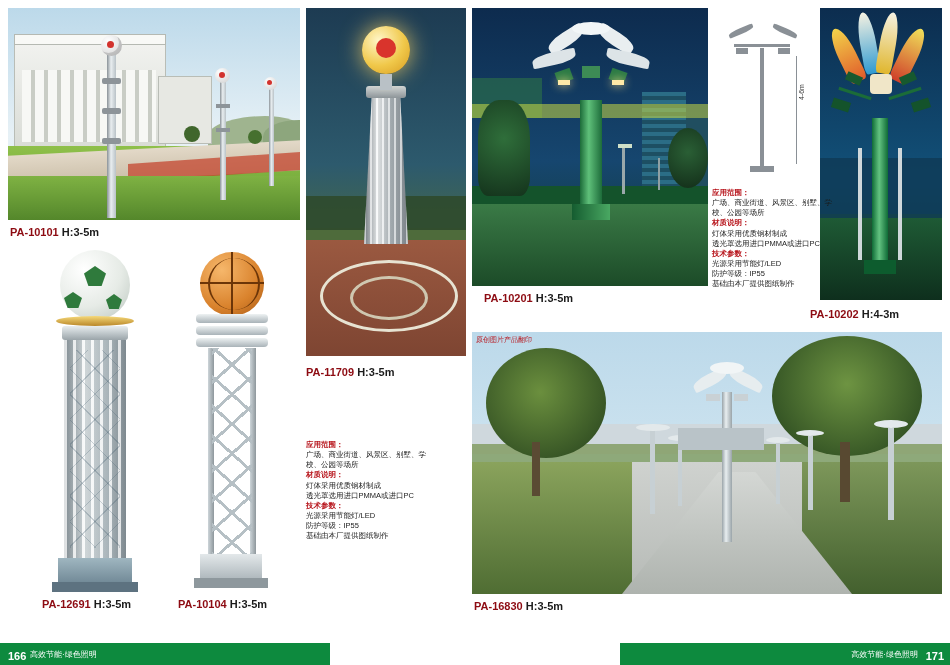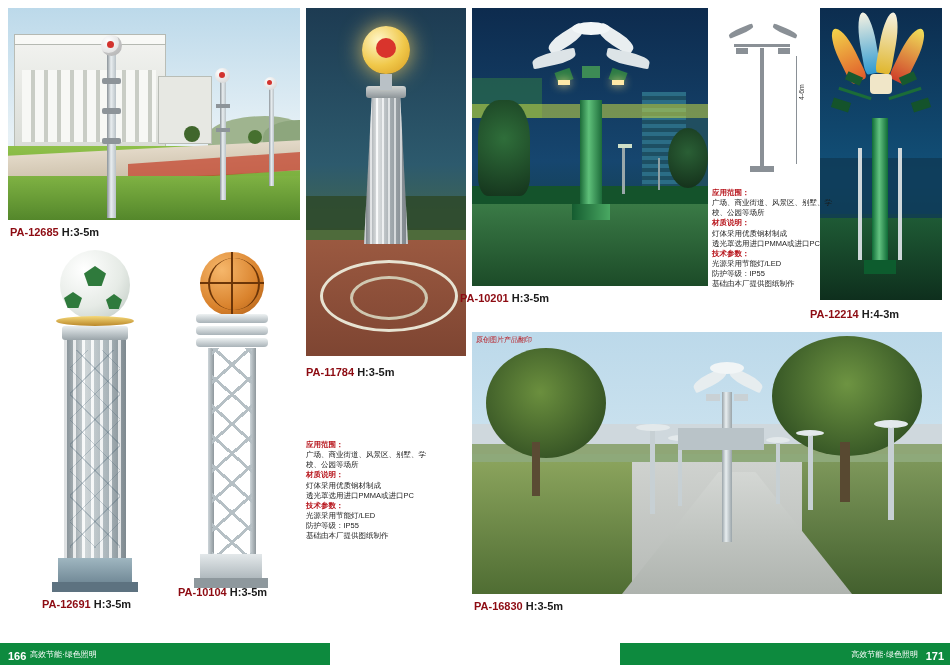--- a/index.html
+++ b/index.html
@@ -94,41 +94,41 @@
     <div style="position:absolute;left:208px;top:120px;width:14px;height:4px;background:#8d9499;"></div>
 
     <div class="pole" style="left:261px;top:78px;width:5px;height:100px;"></div>
     <div class="ball" style="left:256px;top:69px;width:13px;height:13px;background:radial-gradient(circle at 35% 30%,#ffffff,#cfcfcf);"></div>
     <div style="position:absolute;left:259px;top:72px;width:5px;height:5px;background:#d2322d;border-radius:50%;"></div>
 
     <div style="position:absolute;left:176px;top:118px;width:16px;height:16px;background:#40662c;border-radius:50%;"></div>
     <div style="position:absolute;left:240px;top:122px;width:14px;height:14px;background:#46702f;border-radius:50%;"></div>
   </div>
   <div class="cap" style="left:10px;top:226px;">
-    <span>PA-12685</span>
+    <span>PA-10101</span>
     <span class="h">H:3-5m</span>
   </div>
 
   <div class="photo p2" style="left:306px;top:8px;width:160px;height:348px;">
     <div class="sky"></div>
     <div style="position:absolute;left:0;top:226px;width:160px;height:122px;background:linear-gradient(#9c5a41,#7e4532);"></div>
     <div class="circle" style="left:14px;top:252px;width:132px;height:66px;"></div>
     <div class="circle" style="left:44px;top:268px;width:72px;height:38px;border-color:#cfc7b0;"></div>
     <div style="position:absolute;left:0;top:220px;width:160px;height:12px;background:#4e6b3b;"></div>
     <div style="position:absolute;left:0;top:188px;width:160px;height:34px;background:#2f4a2c;opacity:.9;"></div>
 
     <div style="position:absolute;left:58px;top:86px;width:44px;height:150px;background:linear-gradient(90deg,#7d858b,#f2f5f6 30%,#aeb7bc 62%,#868e94);clip-path:polygon(18% 0,82% 0,100% 100%,0 100%);"></div>
     <div style="position:absolute;left:58px;top:86px;width:44px;height:150px;background:repeating-linear-gradient(90deg,rgba(255,255,255,.55) 0 2px,rgba(0,0,0,.08) 2px 6px);clip-path:polygon(18% 0,82% 0,100% 100%,0 100%);"></div>
     <div style="position:absolute;left:60px;top:78px;width:40px;height:12px;background:linear-gradient(#cfd5d8,#8d959a);border-radius:3px;"></div>
     <div class="ball" style="left:56px;top:18px;width:48px;height:48px;background:radial-gradient(circle at 35% 30%,#fff6c8,#f0c84a 55%,#d79a1f);box-shadow:0 0 22px rgba(255,214,100,.8);"></div>
     <div style="position:absolute;left:70px;top:30px;width:20px;height:20px;border-radius:50%;background:#d9342c;"></div>
     <div style="position:absolute;left:74px;top:66px;width:12px;height:16px;background:#b9c1c6;"></div>
   </div>
   <div class="cap" style="left:306px;top:366px;">
-    <span>PA-11784</span>
+    <span>PA-11709</span>
     <span class="h">H:3-5m</span>
   </div>
 
   <div class="photo p3" style="left:472px;top:8px;width:236px;height:278px;">
     <div class="sky"></div>
     <div class="bld" style="left:170px;top:84px;width:44px;height:94px;background:repeating-linear-gradient(#2b6d86 0 4px,#1d4f63 4px 8px);"></div>
     <div class="bld" style="left:214px;top:110px;width:22px;height:68px;background:#204e60;"></div>
     <div style="position:absolute;left:0;top:70px;width:70px;height:40px;background:#2a6b4a;opacity:.7;"></div>
     <div style="position:absolute;left:0;top:96px;width:236px;height:14px;background:#c8d843;opacity:.55;"></div>
     <div class="ground" style="left:0;top:178px;width:236px;height:100px;"></div>
@@ -150,21 +150,21 @@
     <div style="position:absolute;left:84px;top:62px;width:16px;height:12px;background:#2b7a45;transform:rotate(-20deg);"></div>
     <div style="position:absolute;left:138px;top:62px;width:16px;height:12px;background:#2b7a45;transform:rotate(20deg);"></div>
     <div style="position:absolute;left:110px;top:58px;width:18px;height:12px;background:#3d8b55;"></div>
     <div style="position:absolute;left:86px;top:72px;width:12px;height:5px;background:#ffe9a8;box-shadow:0 0 10px #ffe08a;"></div>
     <div style="position:absolute;left:140px;top:72px;width:12px;height:5px;background:#ffe9a8;box-shadow:0 0 10px #ffe08a;"></div>
 
     <div style="position:absolute;left:150px;top:140px;width:3px;height:46px;background:#9aa8ab;"></div>
     <div style="position:absolute;left:146px;top:136px;width:14px;height:4px;background:#cfe0c8;"></div>
     <div style="position:absolute;left:186px;top:150px;width:2px;height:32px;background:#8fa0a3;"></div>
   </div>
-  <div class="cap" style="left:460px;top:292px;">
+  <div class="cap" style="left:484px;top:292px;">
     <span>PA-10201</span>
     <span class="h">H:3-5m</span>
   </div>
 
   <div class="photo p4" style="left:710px;top:8px;width:110px;height:182px;background:#ffffff;">
     <div class="ln" style="left:50px;top:40px;width:4px;height:122px;"></div>
     <div class="ln" style="left:40px;top:158px;width:24px;height:6px;"></div>
     <div class="ln" style="left:24px;top:36px;width:56px;height:3px;"></div>
     <div class="ln" style="left:18px;top:20px;width:26px;height:6px;border-radius:50% 10% 50% 10%;transform:rotate(-22deg);"></div>
     <div class="ln" style="left:62px;top:20px;width:26px;height:6px;border-radius:10% 50% 10% 50%;transform:rotate(22deg);"></div>
@@ -193,21 +193,21 @@
     <div style="position:absolute;left:50px;top:66px;width:22px;height:20px;background:#f0e6c8;border-radius:4px;"></div>
 
     <div style="position:absolute;left:18px;top:84px;width:34px;height:3px;background:#1b6c38;transform:rotate(18deg);"></div>
     <div style="position:absolute;left:68px;top:84px;width:34px;height:3px;background:#1b6c38;transform:rotate(-18deg);"></div>
     <div style="position:absolute;left:12px;top:92px;width:18px;height:10px;background:#14532b;transform:rotate(18deg);"></div>
     <div style="position:absolute;left:92px;top:92px;width:18px;height:10px;background:#14532b;transform:rotate(-18deg);"></div>
     <div style="position:absolute;left:26px;top:66px;width:16px;height:9px;background:#17592f;transform:rotate(24deg);"></div>
     <div style="position:absolute;left:80px;top:66px;width:16px;height:9px;background:#17592f;transform:rotate(-24deg);"></div>
   </div>
   <div class="cap" style="left:810px;top:308px;">
-    <span>PA-12214</span>
+    <span>PA-10202</span>
     <span class="h">H:4-3m</span>
   </div>
 
   <div class="specblock" style="left:712px;top:188px;width:120px;">
     <div class="ttl">应用范围：</div>
     <div class="bd" style="white-space:pre-line;">广场、商业街道、风景区、别墅、学校、公园等场所</div>
     <div class="ttl">材质说明：</div>
     <div class="bd" style="white-space:pre-line;">灯体采用优质钢材制成
 透光罩选用进口PMMA或进口PC</div>
     <div class="ttl">技术参数：</div>
@@ -253,21 +253,21 @@
 
     <div style="position:absolute;left:30px;top:96px;width:6px;height:208px;background:linear-gradient(90deg,#cdd5d9,#8e979c);"></div>
     <div style="position:absolute;left:72px;top:96px;width:6px;height:208px;background:linear-gradient(90deg,#cdd5d9,#8e979c);"></div>
     <div style="position:absolute;left:34px;top:96px;width:40px;height:208px;background:
          repeating-linear-gradient(42deg,#b6c0c5 0 3px,transparent 3px 22px),
          repeating-linear-gradient(-42deg,#b6c0c5 0 3px,transparent 3px 22px);"></div>
 
     <div style="position:absolute;left:22px;top:302px;width:62px;height:28px;background:linear-gradient(#e3e8ea,#a8b2b7);"></div>
     <div style="position:absolute;left:16px;top:326px;width:74px;height:10px;background:#8e989d;"></div>
   </div>
-  <div class="cap" style="left:178px;top:586px;">
+  <div class="cap" style="left:178px;top:598px;">
     <span>PA-10104</span>
     <span class="h">H:3-5m</span>
   </div>
 
   <div class="specblock" style="left:306px;top:440px;width:130px;">
     <div class="ttl">应用范围：</div>
     <div class="bd" style="white-space:pre-line;">广场、商业街道、风景区、别墅、学校、公园等场所</div>
     <div class="ttl">材质说明：</div>
     <div class="bd" style="white-space:pre-line;">灯体采用优质钢材制成
 透光罩选用进口PMMA或进口PC</div>

